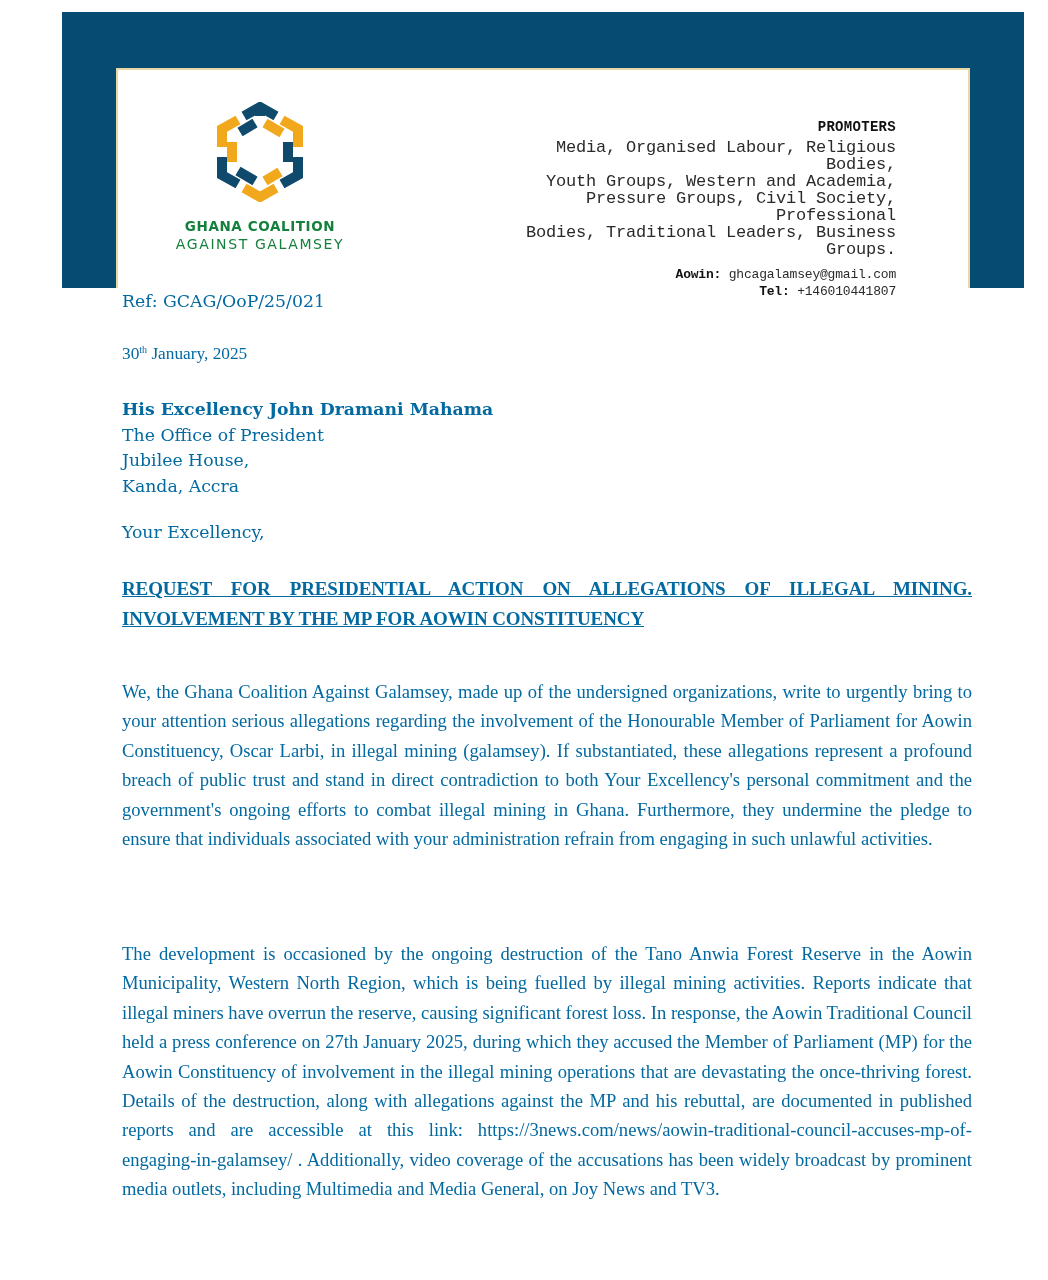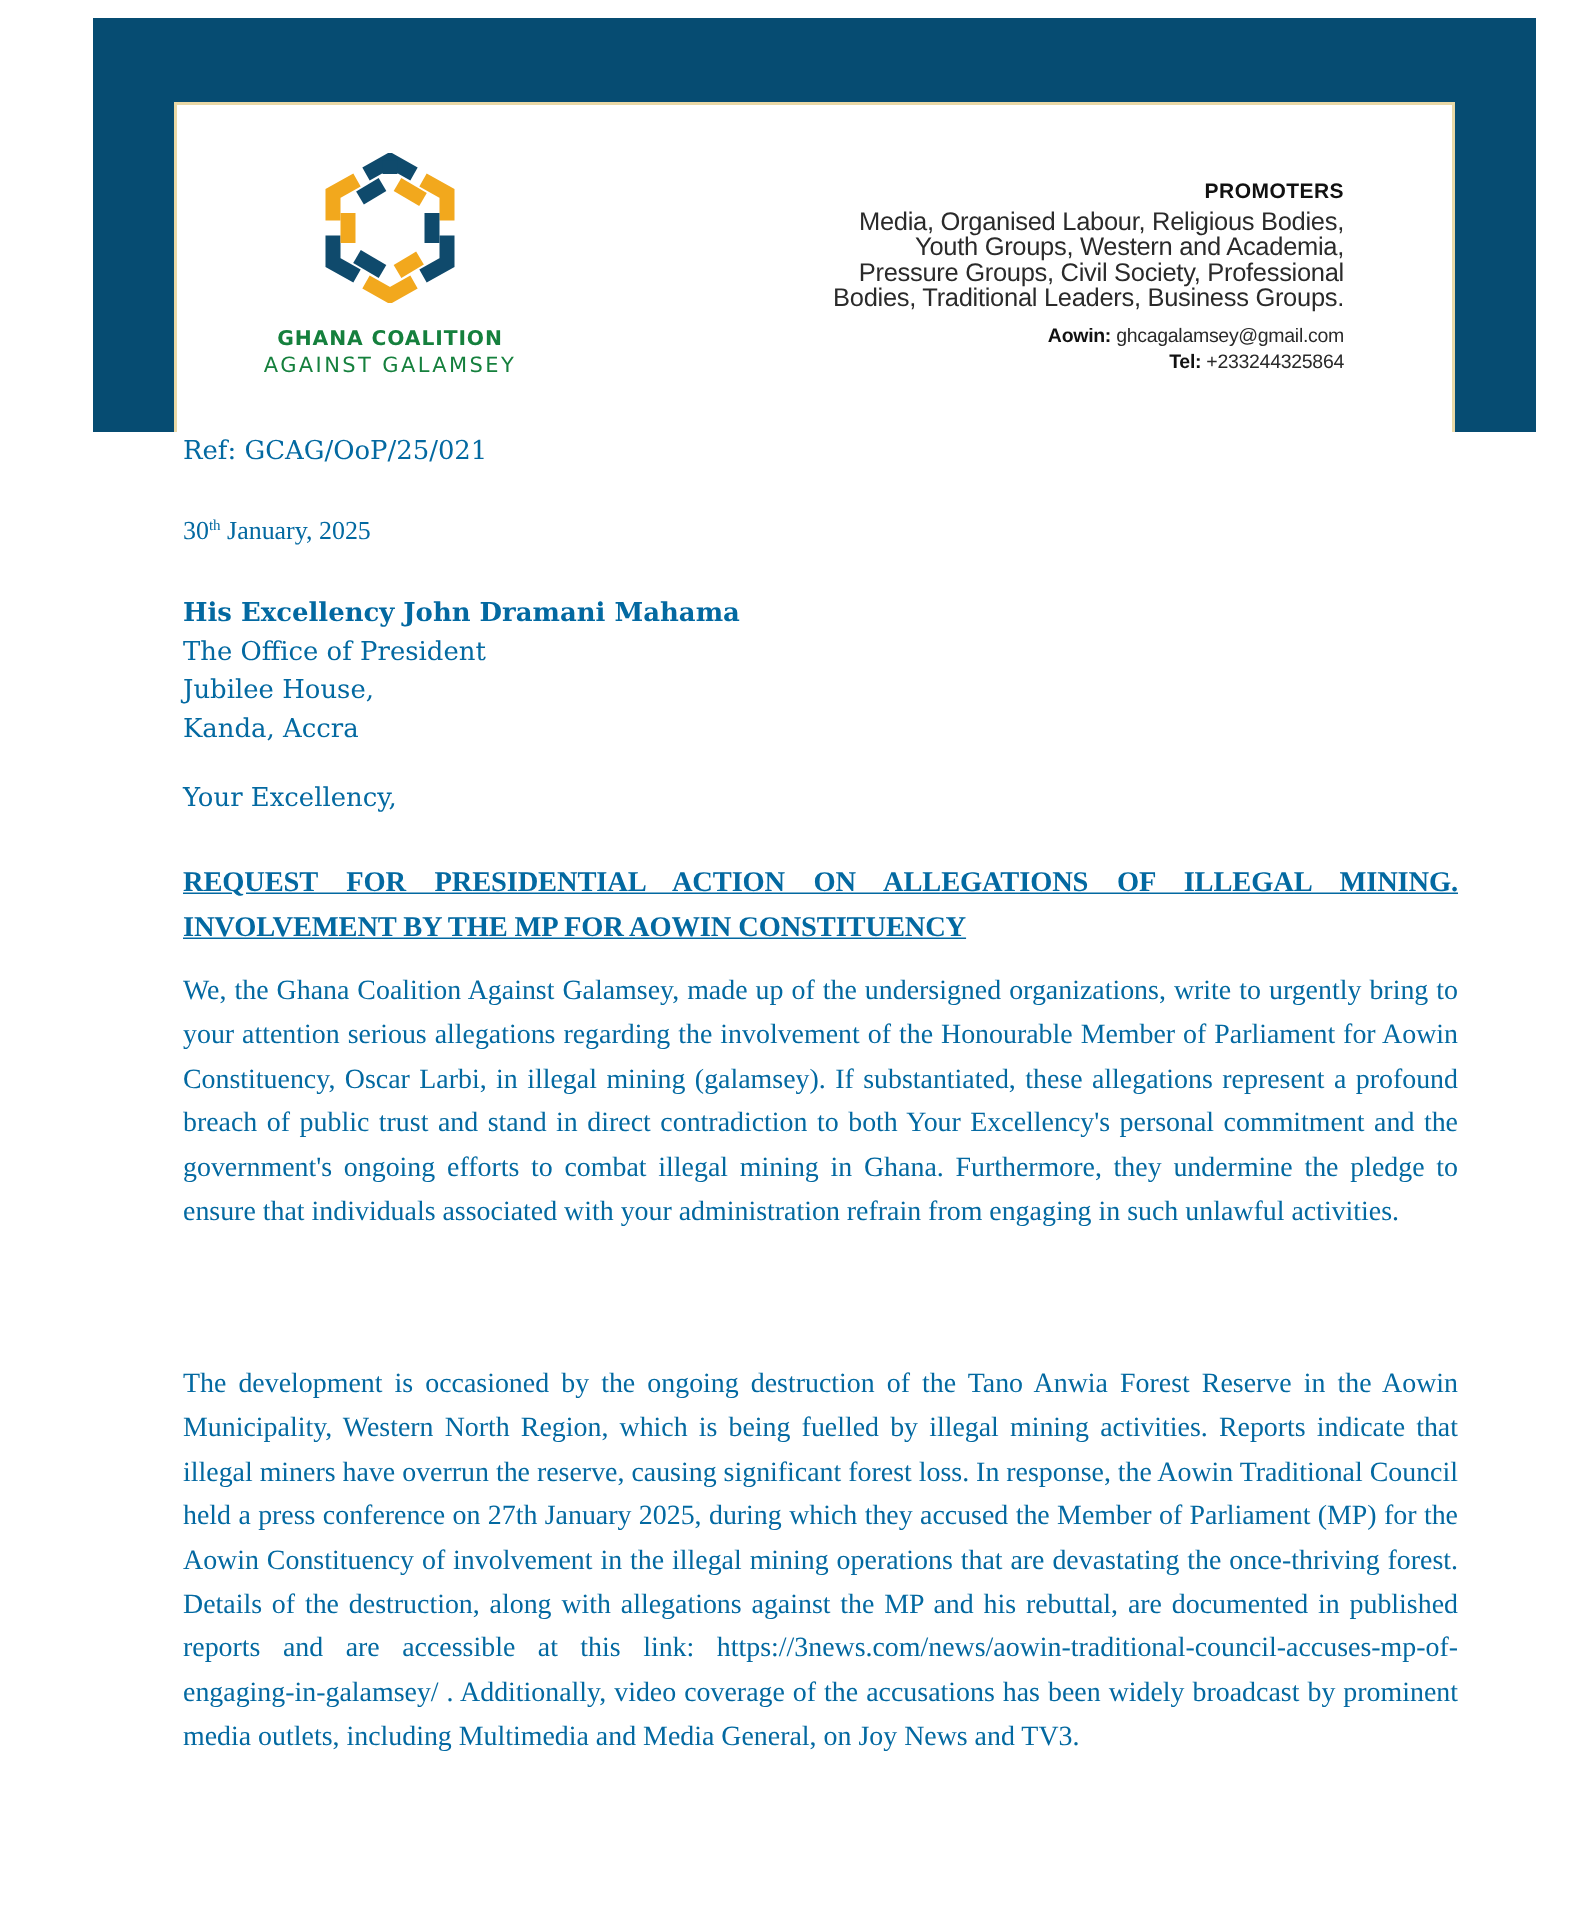--- a/index.html
+++ b/index.html
@@ -6,37 +6,37 @@
   body { width: 1048px; height: 1280px; position: relative; overflow: hidden; }
   .frame { position: absolute; left: 62px; top: 12px; width: 962px; height: 276px; background: #064c72; }
   .frame-inner { position: absolute; left: 54px; top: 56px; width: 854px; height: 220px; background: #ffffff;
     box-shadow: inset 2px 0 0 #e9d8a6, inset 0 2px 0 #e9d8a6, inset -2px 0 0 #e9d8a6; }
   .logo { position: absolute; left: 210px; top: 102px; width: 100px; height: 100px; }
   .org-name { position: absolute; left: 150px; width: 220px; text-align: center; color: #15803d;
     font-family: "DejaVu Sans", sans-serif; }
   .org-name.l1 { top: 218px; font-size: 13.5px; font-weight: bold; letter-spacing: 0.6px; }
   .org-name.l2 { top: 236px; font-size: 14px; letter-spacing: 1.6px; }
   .promoters { position: absolute; right: 152px; top: 119px; width: 380px; text-align: right;
-    font-family: Liberation Sans, sans-serif; color: #222; }
+    font-family: Liberation Mono, monospace; color: #222; }
   .promoters .title { font-size: 14px; font-weight: bold; color: #111; letter-spacing: 0.3px; }
   .promoters .list { font-size: 17px; line-height: 17px; margin-top: 4px; color: #2a2a2a; letter-spacing: -0.2px; }
   .promoters .contact { font-size: 13px; line-height: 17px; margin-top: 8px; color: #2a2a2a; letter-spacing: -0.2px; }
   .promoters .contact b { color: #111; }
   .doc { position: absolute; left: 122px; width: 850px; font-family: "DejaVu Serif", serif; color: #0369a1;
     font-size: 17.3px; }
   .ref { top: 291px; }
   .date { top: 344px; font-family: Liberation Serif, serif; }
   .date sup { font-size: 10px; vertical-align: 6px; }
   .addr { top: 397px; line-height: 25.5px; }
   .addr .name { font-weight: bold; }
   .salute { top: 522px; }
   .subject { top: 574px; line-height: 29.5px; font-weight: bold; text-decoration: underline; font-family: "Liberation Serif", serif;
     font-size: 19px; letter-spacing: -0.1px; }
   .subject .l1 { display: block; text-align: justify; text-align-last: justify; }
-  .para { line-height: 29.4px; text-align: justify; font-family: "Liberation Serif", serif; font-size: 18.6px; }
+  .para { line-height: 29.4px; text-align: justify; font-family: "Liberation Serif", serif; font-size: 18.6px; margin-top: 31px; }
   .para1 { top: 646px; }
   .para2 { top: 908px; }
 </style>
 </head>
 <body>
 
 <div class="frame">
   <div class="frame-inner"></div>
 </div>
 
@@ -70,21 +70,21 @@
     <div>Pressure Groups, Civil Society, Professional</div>
     <div>Bodies, Traditional Leaders, Business Groups.</div>
   </div>
   <div class="contact">
     <div>
       <b>Aowin:</b>
       <span>ghcagalamsey@gmail.com</span>
     </div>
     <div>
       <b>Tel:</b>
-      <span>+233244325864</span>
+      <span>+146010441807</span>
     </div>
   </div>
 </div>
 
 <div class="doc ref">Ref: GCAG/OoP/25/021</div>
 
 <div class="doc date"><span>30</span><sup>th</sup><span> January, 2025</span></div>
 
 <div class="doc addr">
   <div class="name">His Excellency John Dramani Mahama</div>

